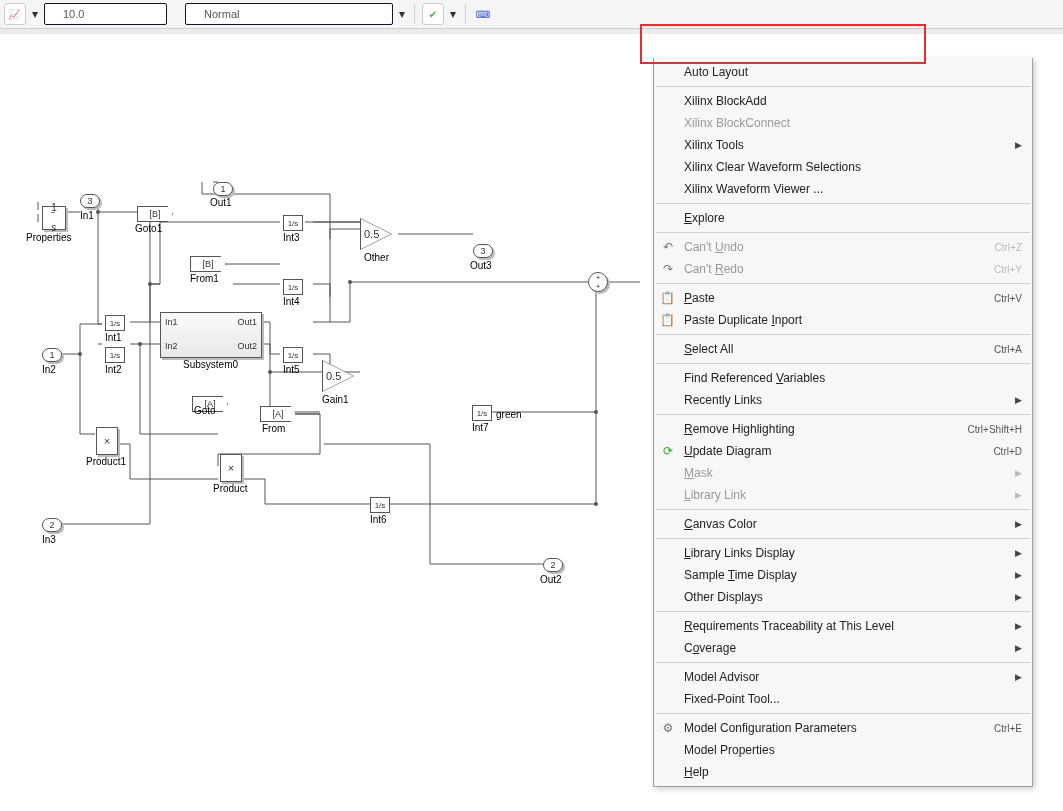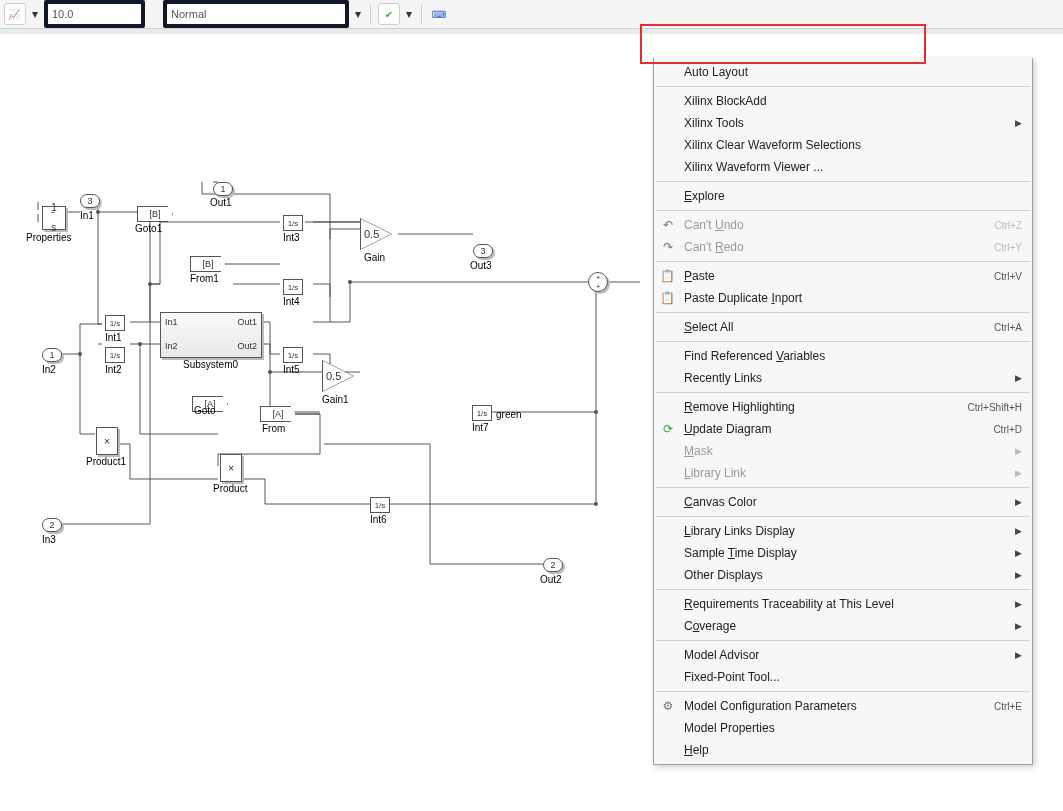--- a/index.html
+++ b/index.html
@@ -1,18 +1,18 @@
 <!DOCTYPE html>
 <html><head>
 <meta charset="utf-8">
 <style>
 html,body{margin:0;padding:0;font-family:"Segoe UI",Tahoma,Arial,sans-serif;font-size:12px;background:#fff;color:#333;user-select:none;overflow:hidden}
 .toolbar{height:28px;display:flex;align-items:center;padding:0 4px;gap:4px;border-bottom:1px solid #d0d0d0;background:#f5f5f5}
 .t-btn{width:20px;height:20px;border:1px solid #ccc;border-radius:3px;background:#fff;display:flex;align-items:center;justify-content:center;font-size:10px}
-.t-dd{border:4px solid #0f172a;border-radius:2px;background:#fff;height:20px;padding:0 4px;display:flex;align-items:center;font-size:11px;color:#555}
+.t-dd{border:1px solid #0f172a;border-radius:2px;background:#fff;height:20px;padding:0 18px;display:flex;align-items:center;font-size:11px;color:#555}
 .t-dd.sim{width:85px}
 .t-dd.mode{width:170px}
 .small-dd{width:10px;height:20px;display:flex;align-items:center;justify-content:center}
 .vsep{width:1px;height:20px;background:#d0d0d0;margin:0 3px}
 .menubar-strip{height:6px;background:#ebebeb;border-bottom:1px solid #d4d4d4}
 .canvas{position:absolute;left:0;top:34px;right:0;bottom:0;background:#fff}
 .blk{position:absolute;border:1px solid #555;background:#fff;font-size:10px;display:flex;align-items:center;justify-content:center}
 .blk.shadow{box-shadow:2px 2px 0 #bbb}
 .lbl{position:absolute;font-size:10px;color:#000;text-align:center;white-space:nowrap}
 .port{position:absolute;width:18px;height:12px;border:1px solid #555;border-radius:7px;background:#fff;display:flex;align-items:center;justify-content:center;font-size:9px;box-shadow:2px 2px 0 #bbb}
@@ -201,21 +201,21 @@
   <div class="subsystem" style="left:160px;top:278px;width:100px;height:44px">
     <span class="spl" style="left:4px;top:4px">In1</span>
     <span class="spl" style="left:4px;top:28px">In2</span>
     <span class="spl" style="right:4px;top:4px">Out1</span>
     <span class="spl" style="right:4px;top:28px">Out2</span>
   </div>
   <div class="lbl" style="left:183px;top:325px">Subsystem0</div>
 
   <div class="gainblk" style="left:360px;top:184px"></div>
   <div class="gainv" style="left:364px;top:194px">0.5</div>
-  <div class="lbl" style="left:364px;top:218px">Gain</div>
+  <div class="lbl" style="left:364px;top:218px">Other</div>
   <div class="gainblk" style="left:322px;top:326px"></div>
   <div class="gainv" style="left:326px;top:336px">0.5</div>
   <div class="lbl" style="left:322px;top:360px">Gain1</div>
 
   <div class="sumblk" style="left:588px;top:238px">+<br>+</div>
 
   <div class="prodblk" style="left:96px;top:393px">
       <span>×</span>
     </div>
   <div class="lbl" style="left:86px;top:422px">Product1</div>
@@ -225,20 +225,23 @@
   <div class="lbl" style="left:213px;top:449px">Product</div>
 
   <div class="ctx">
     <div class="mi">
         <span>Auto Layout</span>
       </div>
     <div class="msep"></div>
     <div class="mi">
         <span>Xilinx BlockAdd</span>
       </div>
+    <div class="mi disabled">
+        <span>Xilinx BlockConnect</span>
+      </div>
     <div class="mi">
         <span>Xilinx Tools</span>
         <span class="arrow">▶</span>
       </div>
     <div class="mi">
         <span>Xilinx Clear Waveform Selections</span>
       </div>
     <div class="mi">
         <span>Xilinx Waveform Viewer ...</span>
       </div>

